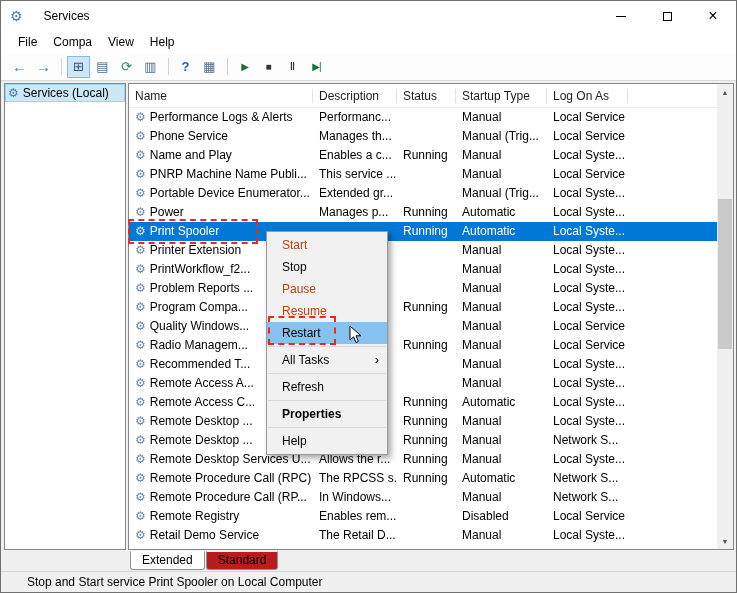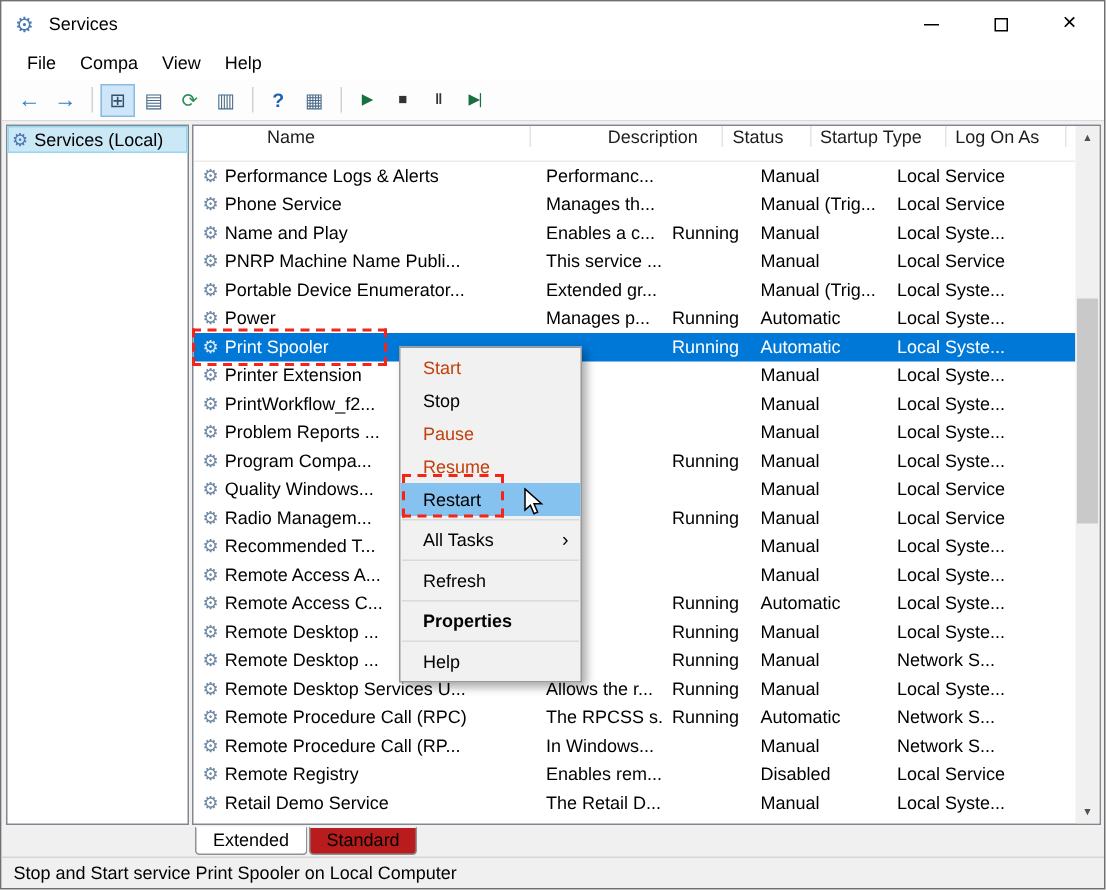--- a/index.html
+++ b/index.html
@@ -7,21 +7,21 @@
   body { margin: 0; background: #ffffff; }
   .window {
     position: relative; width: 737px; height: 593px;
     border: 1px solid #707070; background: #fff; overflow: hidden;
     font-family: "Liberation Sans", "DejaVu Sans", sans-serif;
     font-size: 12px; color: #000;
   }
   
   .titlebar { position: absolute; top: 0; left: 0; right: 0; height: 30px; display: flex; align-items: center; background: #fff; }
   .title-icon { margin-left: 9px; font-size: 14px; color: #4a7ab0; }
-  .title-text { margin-left: 10px; }
+  .title-text { margin-left: 21px; }
   .win-controls { position: absolute; right: 0; top: 0; height: 30px; display: flex; }
   .win-btn { width: 46px; height: 100%; display: flex; align-items: center; justify-content: center; }
   .min-glyph { width: 10px; height: 1px; background: #000; }
   .max-glyph { width: 9px; height: 9px; border: 1px solid #000; }
   .close-glyph { font-size: 16px; line-height: 1; }
   
   .menubar { position: absolute; top: 30px; left: 0; right: 0; height: 22px; display: flex; align-items: center; padding-left: 9px; background: #fff; }
   .menu-top-item { padding: 3px 8px; }
   
   .toolbar { position: absolute; top: 52px; left: 0; right: 0; height: 28px; display: flex; align-items: center; padding-left: 7px; border-bottom: 1px solid #dadada; background: #fdfdfd; }
@@ -35,41 +35,41 @@
   [data-name="start-service-icon"], [data-name="restart-service-icon"] { color: #18703f; font-size: 10px; letter-spacing: -1px; }
   [data-name="stop-service-icon"], [data-name="pause-service-icon"] { color: #333; font-size: 10px; font-weight: bold; }
   
   .main { position: absolute; top: 80px; left: 0; right: 0; bottom: 41px; background: #f0f0f0; padding: 2px 2px 1px 3px; display: flex; gap: 2px; }
   .sidebar { width: 122px; border: 1px solid #828790; background: #fff; }
   .side-item { display: flex; align-items: center; gap: 4px; padding: 2px 3px; }
   .side-item.sel { background: #cbe8f6; border: 1px solid #98d5ef; padding: 1px 2px; }
   .side-gear { color: #4a7ab0; }
   .content { flex: 1; border: 1px solid #828790; background: #fff; position: relative; overflow: hidden; }
   .listwrap { position: absolute; left: 0; top: 0; right: 16px; bottom: 0; overflow: hidden; }
-  .header { display: flex; height: 24px; align-items: flex-start; border-bottom: 1px solid #ececec; padding-left: 43px; }
+  .header { display: flex; height: 24px; align-items: center; border-bottom: 1px solid #ececec; }
   .hcell { display: flex; align-items: center; padding-left: 6px; border-right: 1px solid #e4e4e4; color: #1d1d1d; white-space: nowrap; overflow: hidden; }
   .hcell.fill { flex: 1; border-right: none; }
-  .c0 { width: 184px; } .c1 { width: 84px; margin-left: 45px; } .c2 { width: 59px; } .c3 { width: 91px; } .c4 { width: 81px; }
+  .c0 { width: 184px; } .c1 { width: 84px; } .c2 { width: 59px; } .c3 { width: 91px; } .c4 { width: 81px; }
   .row { display: flex; height: 19px; }
   .cell { height: 19px; line-height: 19px; padding-left: 6px; overflow: hidden; white-space: nowrap; }
   .namecell { display: flex; align-items: center; }
   .gear { color: #6e87a3; margin-right: 4px; font-size: 12px; flex: none; }
   .nm { overflow: hidden; white-space: nowrap; }
   .row.selected { background: var(--selection_blue); color: #fff; }
   .row.selected .gear { color: #dce9f7; }
   
   .scrollbar { position: absolute; right: 0; top: 0; bottom: 0; width: 16px; background: #f0f0f0; }
   .sb-btn { height: 16px; display: flex; align-items: center; justify-content: center; font-size: 7px; color: #505050; }
   .sb-down { position: absolute; bottom: 0; left: 0; right: 0; }
   .sb-thumb { position: absolute; left: 1px; right: 1px; top: 115px; height: 150px; background: #c9c9c9; }
   
   .tabbar { position: absolute; bottom: 21px; left: 0; right: 0; height: 20px; background: #f0f0f0; display: flex; align-items: flex-start; padding-left: 129px; }
   .tab { padding: 1px 11px 2px; border: 1px solid #919191; border-top: 1px solid #f0f0f0; background: #b91c1c; border-radius: 0 0 3px 3px; margin-right: 1px; }
   .tab.selected { background: #fff; border-top-color: #fff; text-align: right; }
-  .statusbar { position: absolute; bottom: 0; left: 0; right: 0; height: 21px; background: #f0f0f0; border-top: 1px solid #d6d6d6; line-height: 20px; padding-left: 8px; }
+  .statusbar { position: absolute; bottom: 0; left: 0; right: 0; height: 21px; background: #f0f0f0; border-top: 1px solid #d6d6d6; line-height: 20px; padding-left: 26px; }
   
   .context-menu { position: absolute; left: 265px; top: 230px; width: 122px; background: #f1f1f1; border: 1px solid #999; box-shadow: 3px 3px 6px rgba(0,0,0,0.35); padding: 2px 0; z-index: 10; }
   .menu-item { position: relative; height: 22px; line-height: 22px; padding: 0 20px 0 15px; white-space: nowrap; }
   .menu-item.hl { background: var(--menu_highlight); }
   .menu-item.disabled { color: #c2410c; }
   .menu-item.bold { font-weight: bold; }
   .menu-sep { height: 1px; background: #dadada; margin: 2px 1px; }
   .submenu-arrow { position: absolute; right: 8px; top: 0; height: 22px; line-height: 22px; font-size: 13px; }
   
   .annotation { position: absolute; border: 2px dashed var(--annotation_red); z-index: 20; background: transparent; }

